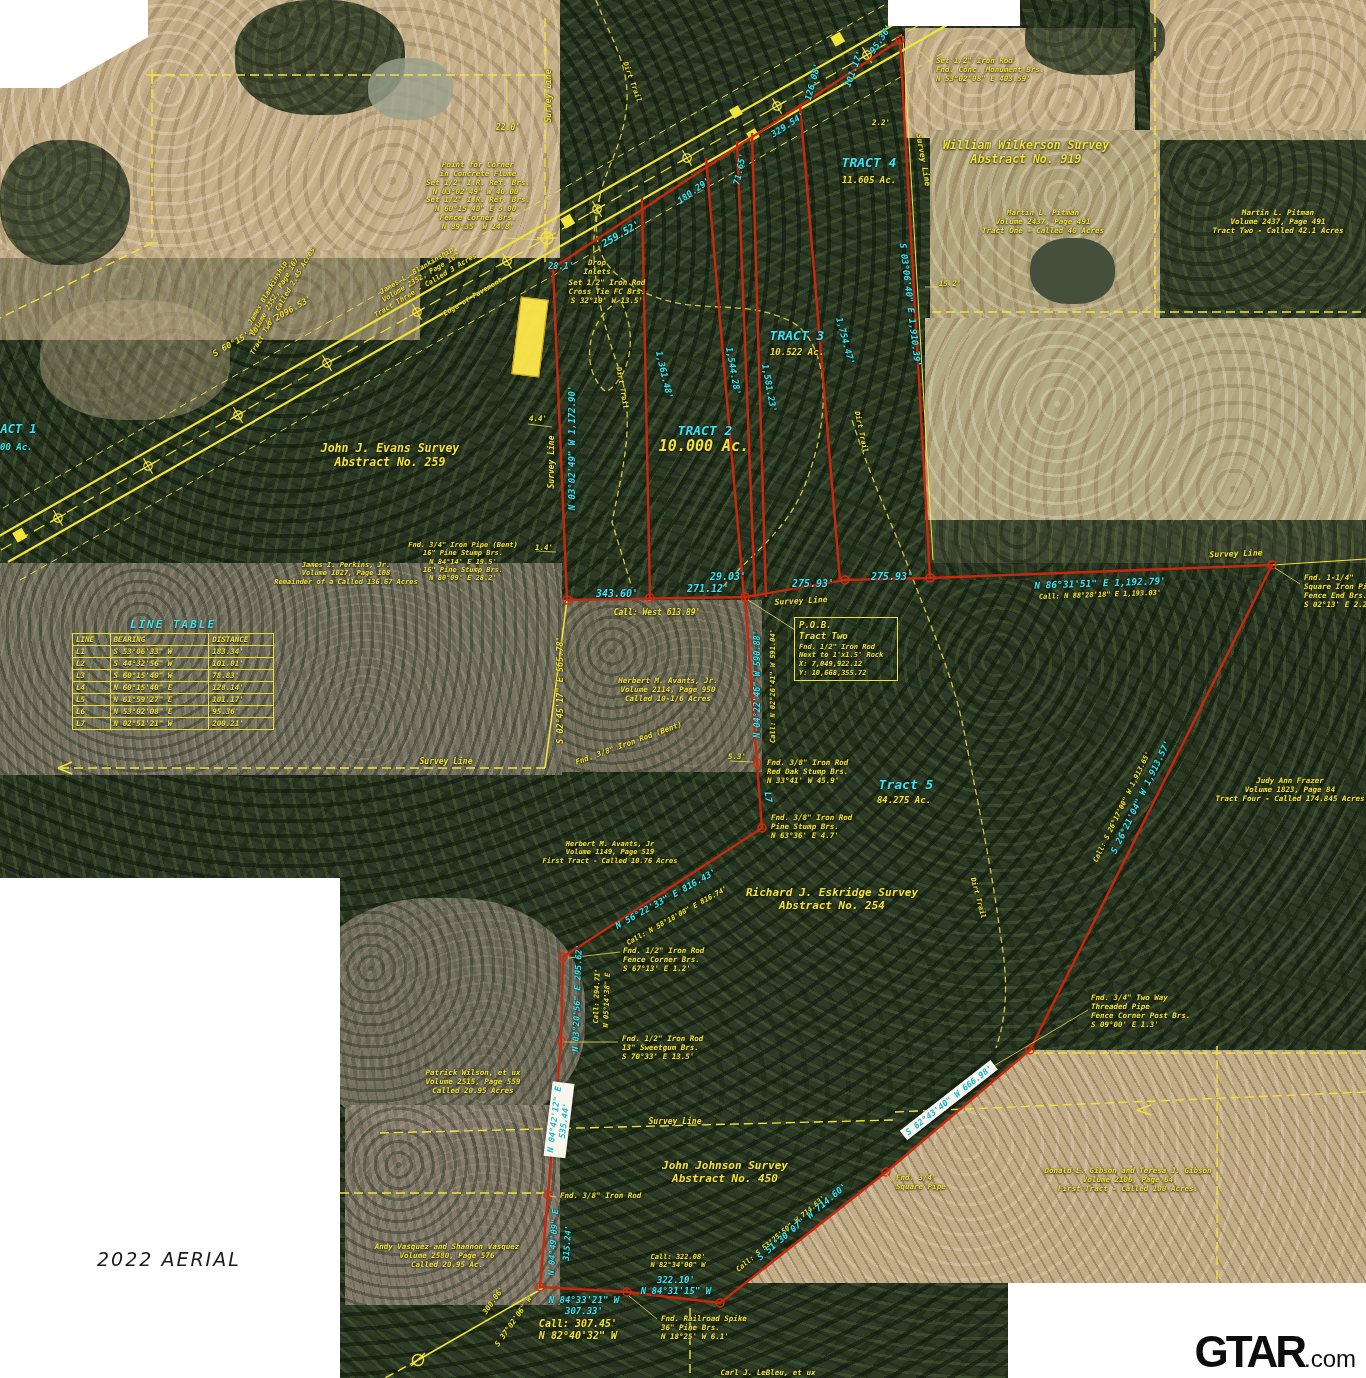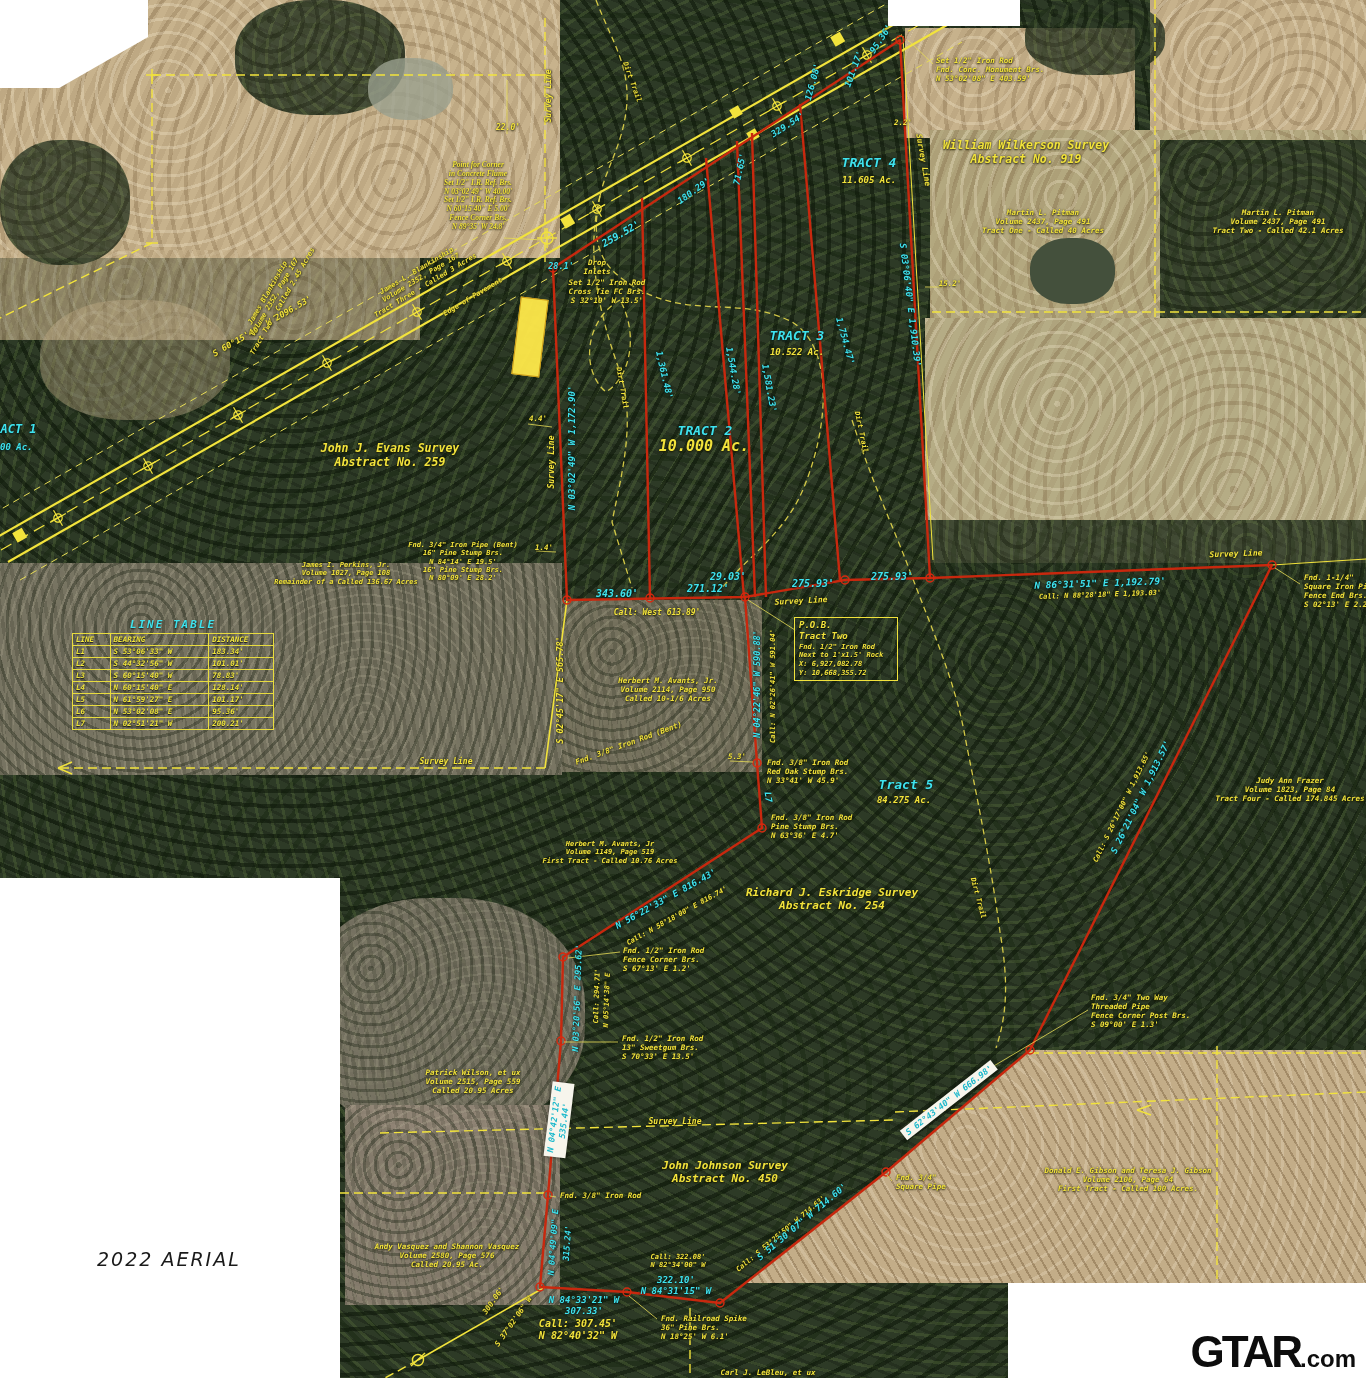--- a/index.html
+++ b/index.html
@@ -61,21 +61,21 @@
        line-height:1.25;white-space:nowrap;text-shadow:0 1px 1px rgba(0,0,0,.8);}
   #pob-box .pob-title{font-size:9px;}
   
   #road-sticker{position:absolute;left:516px;top:298px;width:26px;height:76px;z-index:6;
        background:#ffe94a;border:1px solid #d4a017;transform:rotate(7deg);opacity:.95;}
   #caption{position:absolute;left:97px;top:1248px;z-index:8;color:#1a1a1a;
        font-family:"DejaVu Sans",sans-serif;font-style:italic;font-size:19px;letter-spacing:2px;}
   #logo{position:absolute;right:10px;bottom:4px;z-index:8;color:#0d0d0d;
        font-family:"Liberation Sans","DejaVu Sans",sans-serif;line-height:1;}
   #logo .main{font-weight:900;font-size:44px;letter-spacing:-3px;}
-  #logo .suffix{font-weight:700;font-size:24px;}
+  #logo .suffix{font-weight:400;font-size:24px;}
 </style>
 </head>
 <body>
 
 <div id="stage">
 
   <div>
     <div class="patch t-forest" style="left:0;top:0;width:1366px;height:1378px;"></div>
     <div class="patch t-field" style="left:0;top:0;width:560px;height:258px;"></div>
     <div class="patch t-field" style="left:0;top:250px;width:420px;height:90px;opacity:.65;"></div>
@@ -287,33 +287,33 @@
         </tbody>
     </table>
   </div>
 
   <div id="pob-box">
       <div id="pob-lines">
         <div class="pob-title">P.O.B.</div>
         <div class="pob-title">Tract Two</div>
         <div>Fnd. 1/2" Iron Rod</div>
         <div>Next to 1'x1.5' Rock</div>
-        <div>X: 6,927,082.78</div>
+        <div>X: 7,049,922.12</div>
         <div>Y: 10,668,355.72</div>
       </div>
     </div>
 
   <div id="annotations">
       <div class="lbl c-y" style="left: 549px; top: 96px; font-size: 8px; transform: translate(-50%, -50%) rotate(-90deg);">
         <div>Survey Line</div>
       </div>
       <div class="lbl c-y" style="left: 508px; top: 128px; font-size: 8px; transform: translate(-50%, -50%) rotate(0deg);">
         <div>22.0'</div>
       </div>
-      <div class="lbl c-y" style="left: 478px; top: 196px; font-size: 7.5px; transform: translate(-50%, -50%) rotate(0deg); font-family: Liberation Serif, serif;">
+      <div class="lbl c-y" style="left: 478px; top: 196px; font-size: 7.5px; transform: translate(-50%, -50%) rotate(0deg);">
         <div>Point for Corner</div>
         <div>in Concrete Flume</div>
         <div>Set 1/2" I.R. Ref. Brs.</div>
         <div>N 03°02'49" W 40.00'</div>
         <div>Set 1/2" I.R. Ref. Brs.</div>
         <div>N 60°15'40" E 5.00'</div>
         <div>Fence Corner Brs.</div>
         <div>N 89°35' W 24.8'</div>
       </div>
       <div class="lbl c-y al" style="left: 936px; top: 70px; font-size: 7.5px; transform: translate(0px, -50%) rotate(0deg);">
@@ -352,21 +352,21 @@
       </div>
       <div class="lbl c-c" style="left: 788px; top: 125px; font-size: 9px; transform: translate(-50%, -50%) rotate(-33deg);">
         <div>329.54'</div>
       </div>
       <div class="lbl c-c" style="left: 740px; top: 169px; font-size: 9px; transform: translate(-50%, -50%) rotate(-78deg);">
         <div>71.65'</div>
       </div>
       <div class="lbl c-c" style="left: 694px; top: 191px; font-size: 9px; transform: translate(-50%, -50%) rotate(-36deg);">
         <div>180.29'</div>
       </div>
-      <div class="lbl c-y" style="left: 881px; top: 123px; font-size: 7.5px; transform: translate(-50%, -50%) rotate(0deg); margin-left: 22px;">
+      <div class="lbl c-y" style="left: 881px; top: 123px; font-size: 7.5px; transform: translate(-50%, -50%) rotate(0deg);">
         <div>2.2'</div>
       </div>
       <div class="lbl c-y" style="left: 950px; top: 284px; font-size: 7.5px; transform: translate(-50%, -50%) rotate(0deg);">
         <div>15.2'</div>
       </div>
       <div class="lbl c-y" style="left: 262px; top: 326px; font-size: 8.5px; transform: translate(-50%, -50%) rotate(-30deg);">
         <div>S 60°15'40" W 2096.53'</div>
       </div>
       <div class="lbl c-y" style="left: 421px; top: 278px; font-size: 7px; transform: translate(-50%, -50%) rotate(-31deg);">
         <div>James L. Blankinship</div>

